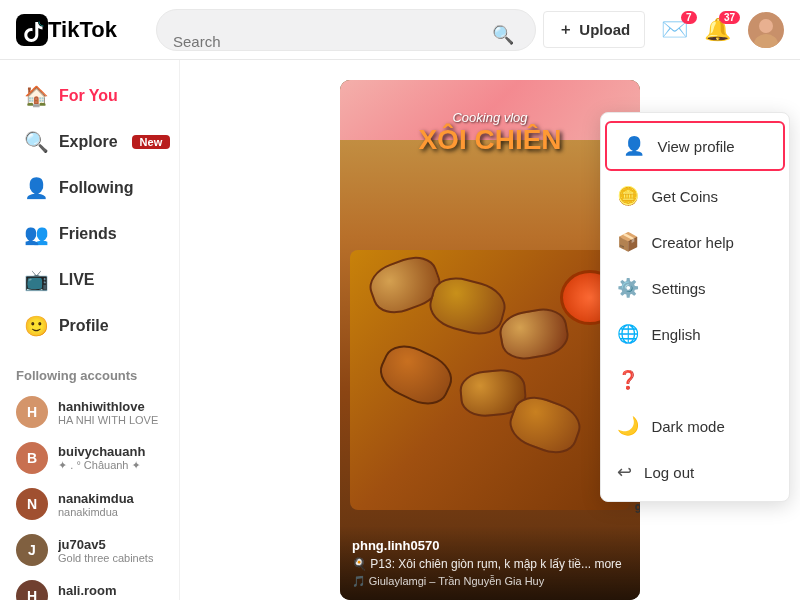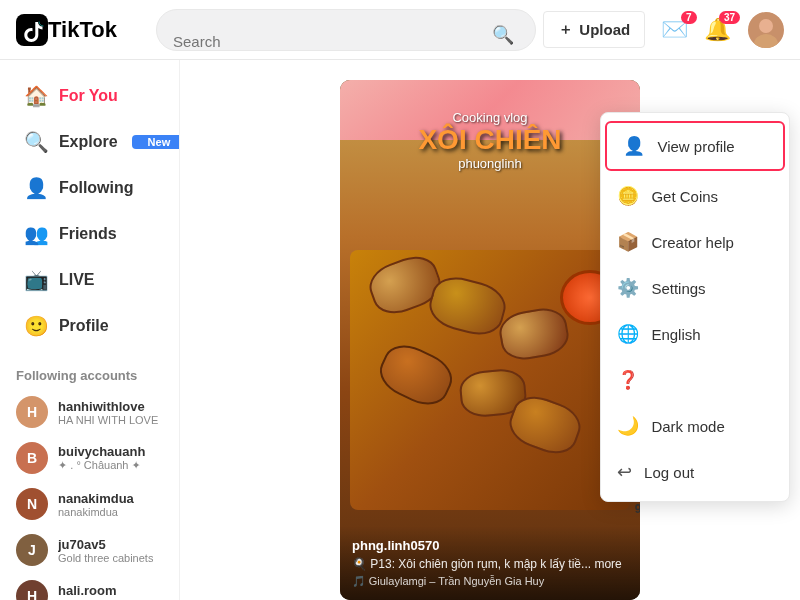--- a/index.html
+++ b/index.html
@@ -67,22 +67,22 @@
       background: #fff;
     }
     .nav-item {
       display: flex; align-items: center; gap: 10px;
       padding: 10px 16px; cursor: pointer; border-radius: 8px;
       margin: 2px 8px; font-size: 16px; font-weight: 600; color: #333;
     }
     .nav-item.active { color: #fe2c55; }
     .nav-icon { font-size: 20px; }
     .new-badge {
-      background: #3b82f6; color: #fff; font-size: 11px;
-      border-radius: 4px; padding: 1px 16px; font-weight: 700; margin-left: 4px;
+      background: #b91c1c; color: #fff; font-size: 11px;
+      border-radius: 4px; padding: 1px 8px; font-weight: 700; margin-left: 4px;
     }
     .following-section-title {
       font-size: 13px; font-weight: 600; color: #888;
       padding: 12px 16px 6px; margin-top: 8px;
     }
     .following-item {
       display: flex; align-items: center; gap: 10px;
       padding: 7px 16px; cursor: pointer;
     }
     .following-avatar {
@@ -110,21 +110,21 @@
     }
     .video-bg {
       width: 100%; height: 100%;
       background: linear-gradient(180deg, #c8a050 0%, #b8702a 30%, #8b4513 60%, #5a3010 100%);
       position: relative; overflow: hidden;
     }
     .video-overlay-text {
       position: absolute; top: 30px; left: 50%; transform: translateX(-50%);
       text-align: center; color: #fff;
     }
-    .video-subtitle { font-size: 13px; text-shadow: 1px 1px 2px rgba(0,0,0,0.7); }
+    .video-subtitle { font-size: 13px; font-style: italic; text-shadow: 1px 1px 2px rgba(0,0,0,0.7); }
     .video-title {
       font-size: 28px; font-weight: 900; color: #ff9933;
       text-shadow: 2px 2px 4px rgba(0,0,0,0.8);
       line-height: 1.1;
     }
     .video-bottom-info {
       position: absolute; bottom: 0; left: 0; right: 0;
       padding: 12px; background: linear-gradient(transparent, rgba(0,0,0,0.6));
       color: #fff;
     }
@@ -289,21 +289,20 @@
     <div class="video-container">
 
       <div class="video-card">
         <div class="video-bg">
 
           <div class="flowers"></div>
 
           <div class="video-overlay-text">
             <div class="video-subtitle">Cooking vlog</div>
             <div class="video-title">XÔI CHIÊN</div>
-            <div class="video-subtitle">phuonglinh</div>
           </div>
 
           <div style="position:absolute;bottom:90px;left:10px;right:10px;height:260px;background:linear-gradient(135deg,#c8820a,#a05010,#7a3808);border-radius:8px;overflow:hidden;">
             <div style="position:absolute;width:70px;height:50px;border-radius:40%;background:radial-gradient(circle at 30% 30%,#d4a050,#8b4513);border:2px solid #6b3010;top:10px;left:20px;transform:rotate(-20deg);"></div>
             <div style="position:absolute;width:75px;height:52px;border-radius:40%;background:radial-gradient(circle at 30% 30%,#c8901a,#8b4513);border:2px solid #6b3010;top:30px;left:80px;transform:rotate(15deg);"></div>
             <div style="position:absolute;width:68px;height:48px;border-radius:40%;background:radial-gradient(circle at 30% 30%,#d4a050,#7a3010);border:2px solid #6b3010;top:60px;left:150px;transform:rotate(-10deg);"></div>
             <div style="position:absolute;width:72px;height:50px;border-radius:40%;background:radial-gradient(circle at 30% 30%,#c87020,#8b4513);border:2px solid #5a2808;top:100px;left:30px;transform:rotate(25deg);"></div>
             <div style="position:absolute;width:66px;height:46px;border-radius:40%;background:radial-gradient(circle at 30% 30%,#d09030,#7a3808);border:2px solid #6b3010;top:120px;left:110px;transform:rotate(-5deg);"></div>
             <div style="position:absolute;width:70px;height:50px;border-radius:40%;background:radial-gradient(circle at 30% 30%,#c88020,#8b4513);border:2px solid #6b3010;top:150px;left:160px;transform:rotate(20deg);"></div>
 

